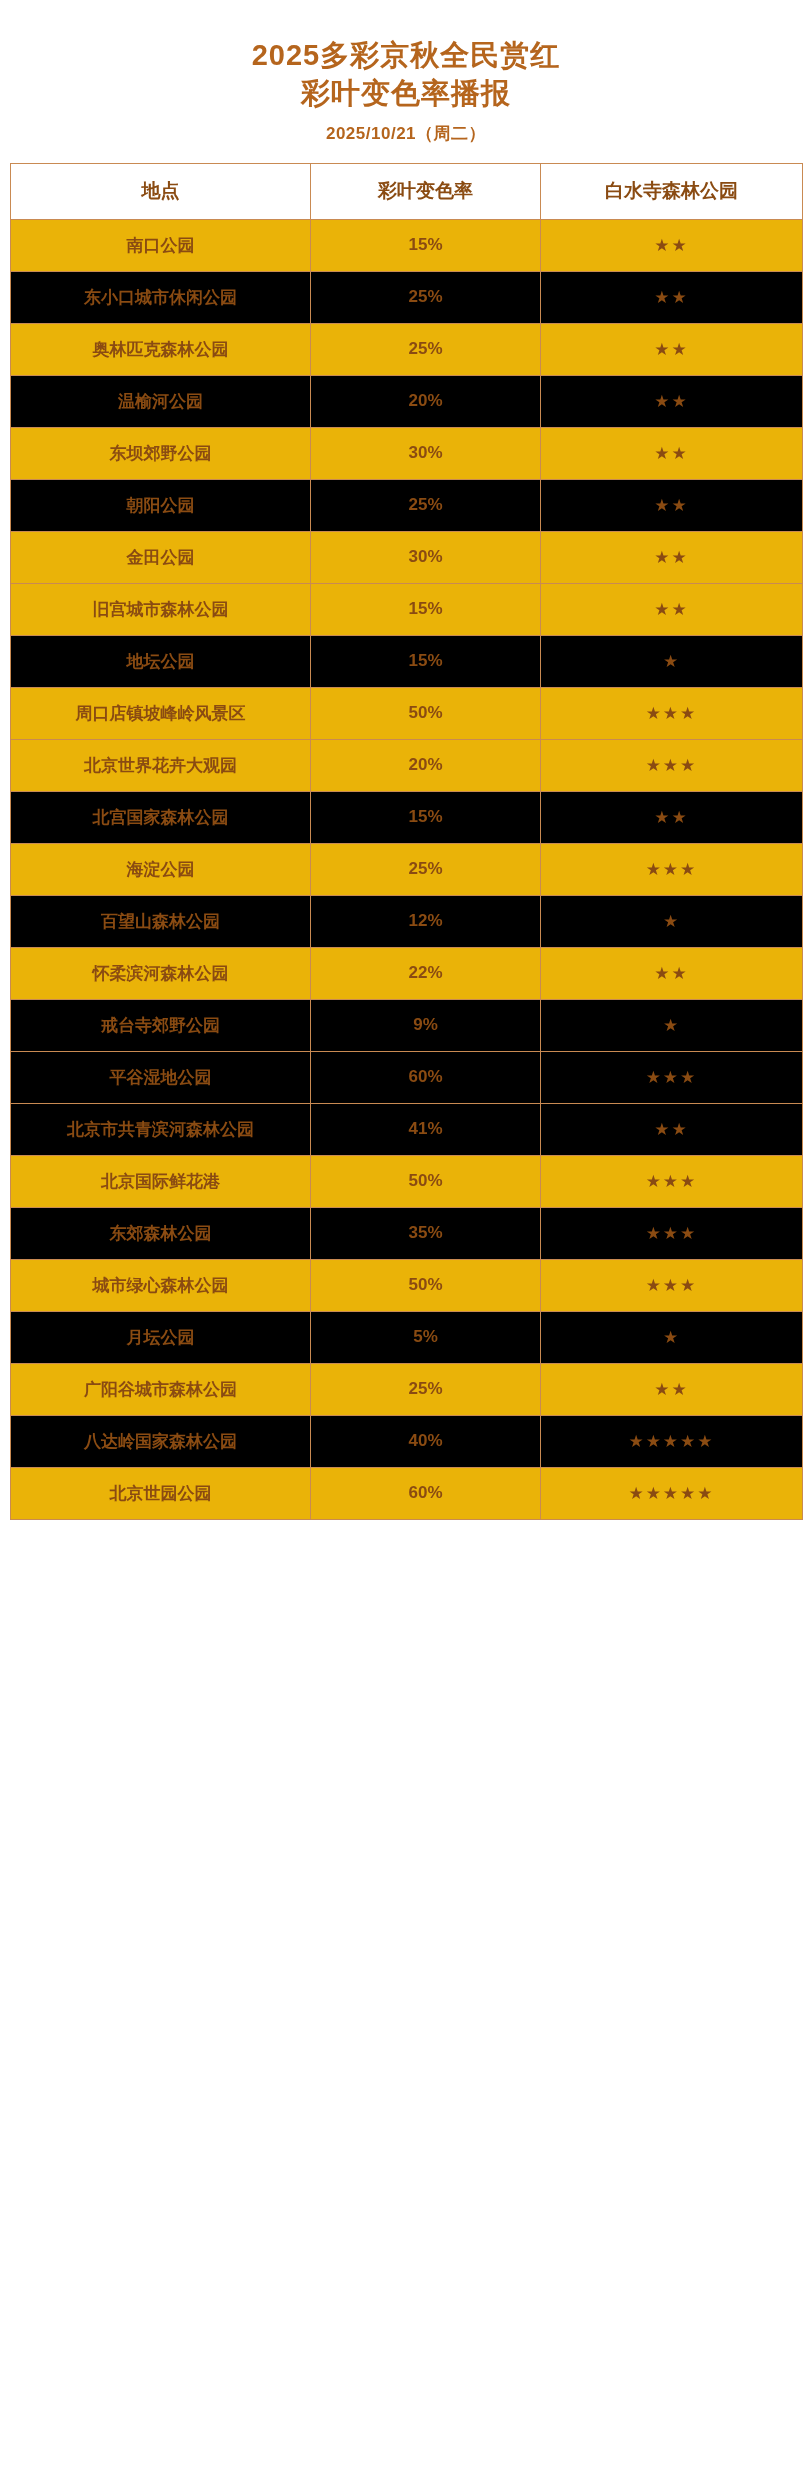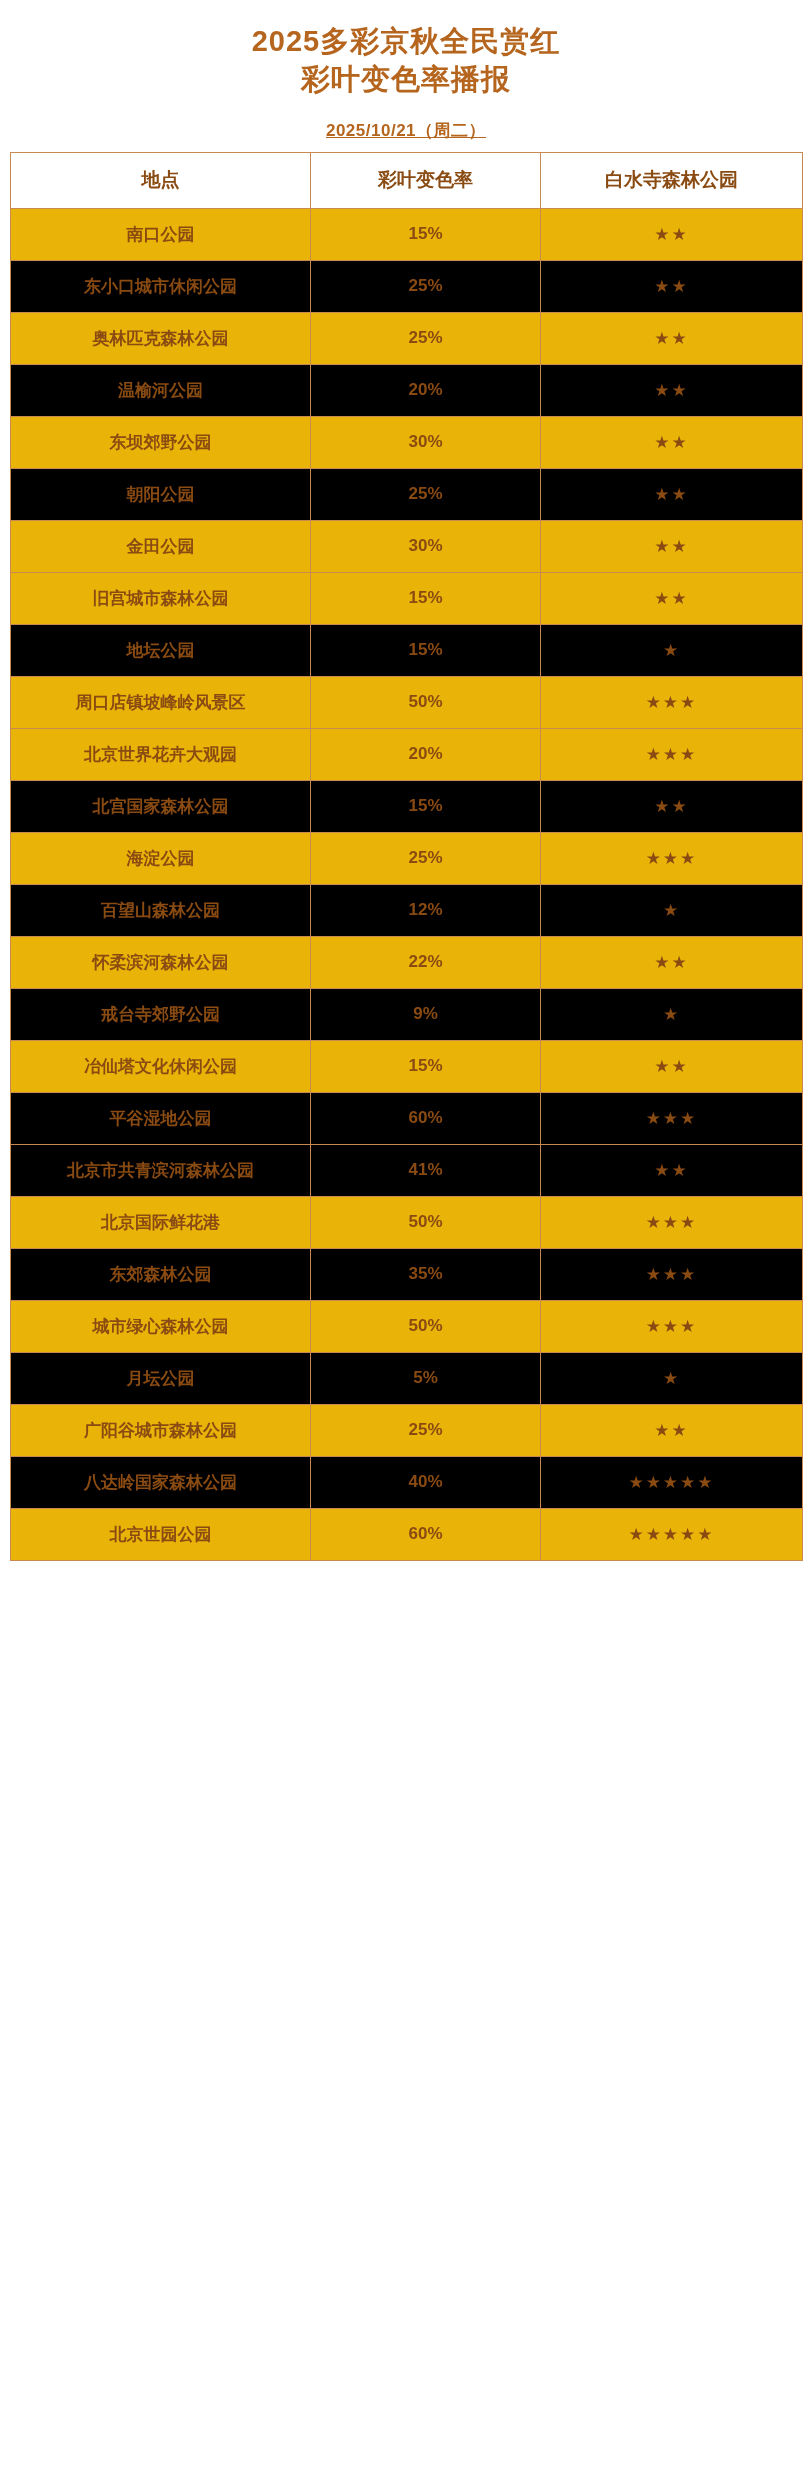--- a/index.html
+++ b/index.html
@@ -8,47 +8,46 @@
     background: #ffffff;
   }
   body {
     width: 812px;
     font-family: "Liberation Sans", "DejaVu Sans", sans-serif;
     color: #8a4b12;
   }
   .page {
     width: 812px;
     box-sizing: border-box;
-    padding: 8px 10px 12px 10px;
+    padding: 22px 10px 12px 10px;
     background: #ffffff;
   }
   .header {
     text-align: center;
     padding: 14px 0 10px 0;
   }
   .header .title-line {
     font-size: 29px;
     font-weight: bold;
     color: #b5651d;
     letter-spacing: 1px;
     line-height: 1.32;
   }
   .header .subtitle {
     font-size: 17px;
     font-weight: bold;
     color: #b5651d;
-    margin-top: 20px;
+    margin-top: 9px;
     letter-spacing: 0.5px;
-    text-decoration: underline;
   }
   table.report {
     border-collapse: collapse;
     width: 792px;
     table-layout: fixed;
-    margin: 0 auto;
+    margin: 8px auto;
     border-radius: 28px;
   }
   table.report th, table.report td {
     border: 1px solid #c98a52;
     text-align: center;
     vertical-align: middle;
     font-size: 17px;
     font-weight: bold;
     height: 52px;
     box-sizing: border-box;
@@ -176,25 +175,20 @@
         <tr class="row-odd">
           <td class="place">怀柔滨河森林公园</td>
           <td class="rate">22%</td>
           <td class="stars">★★</td>
         </tr>
         <tr class="row-even">
           <td class="place">戒台寺郊野公园</td>
           <td class="rate">9%</td>
           <td class="stars">★</td>
         </tr>
-        <tr class="row-odd">
-          <td class="place">冶仙塔文化休闲公园</td>
-          <td class="rate">15%</td>
-          <td class="stars">★★</td>
-        </tr>
         <tr class="row-even">
           <td class="place">平谷湿地公园</td>
           <td class="rate">60%</td>
           <td class="stars">★★★</td>
         </tr>
         <tr class="row-even">
           <td class="place">北京市共青滨河森林公园</td>
           <td class="rate">41%</td>
           <td class="stars">★★</td>
         </tr>

